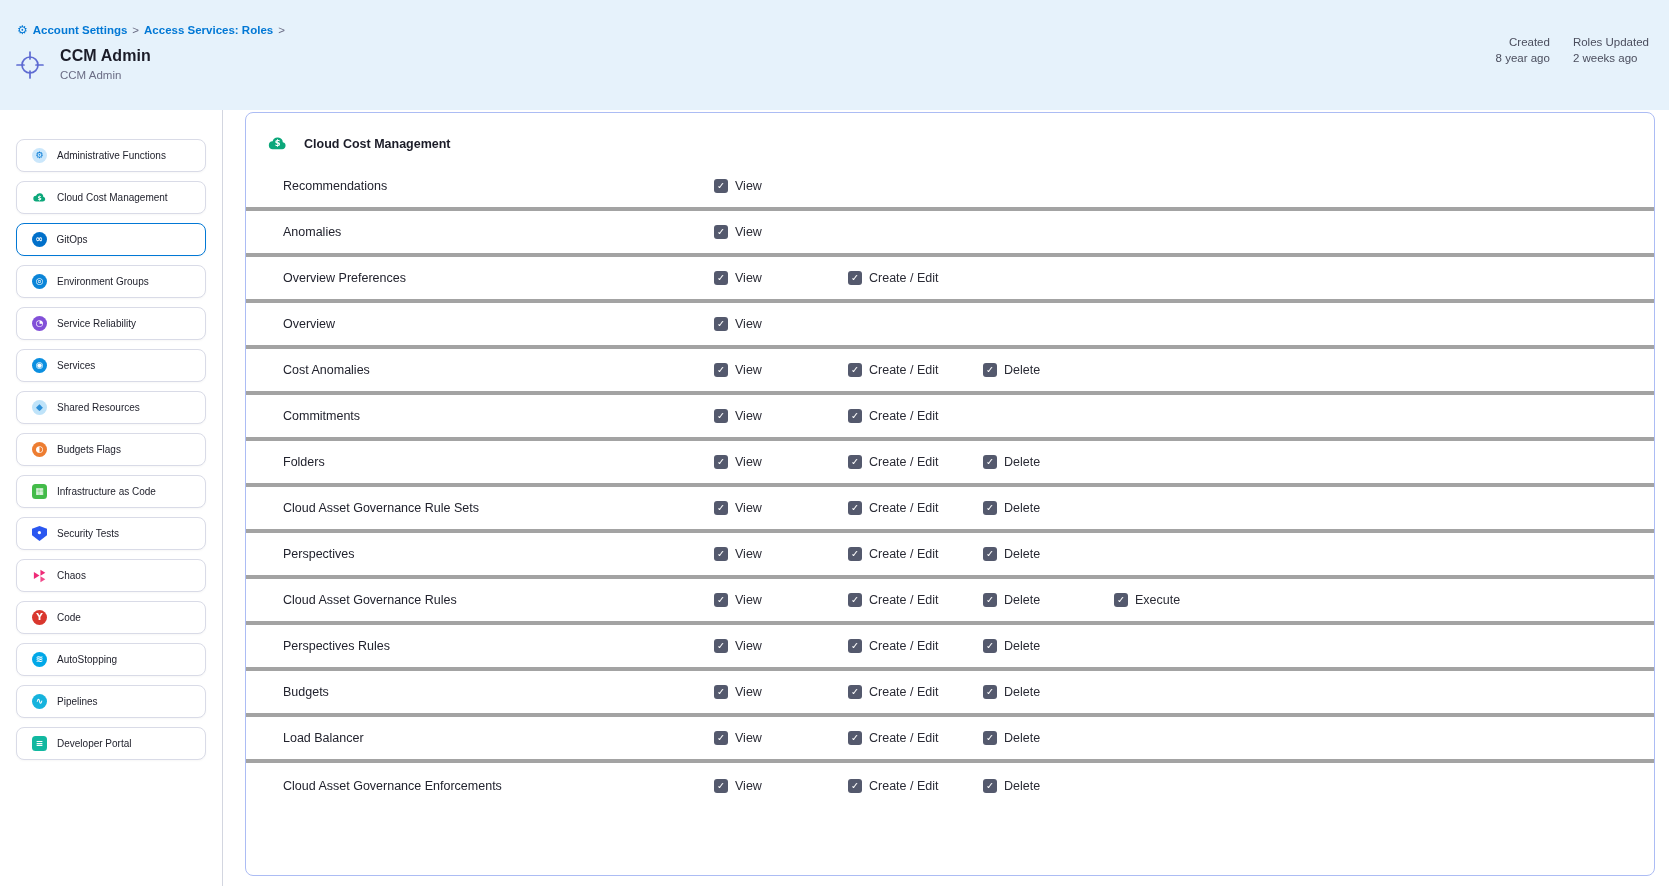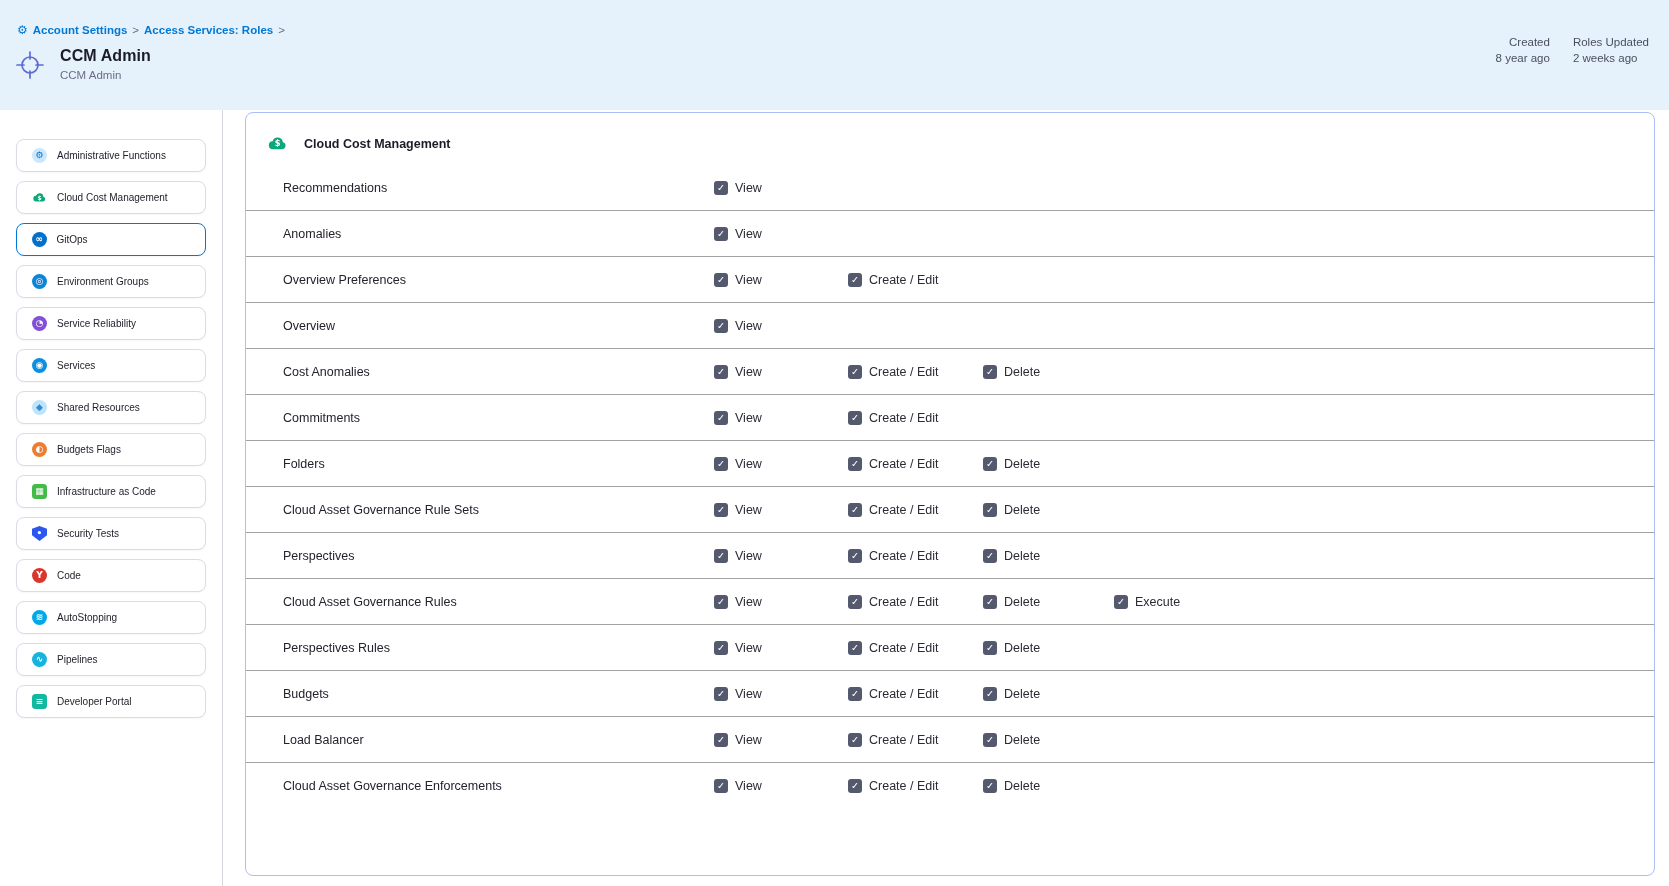--- a/index.html
+++ b/index.html
@@ -43,21 +43,21 @@
   .side-label { font-size:10px; color:#22232e; }
 
   
   .panel { position:absolute; top:2px; left:245px; width:1410px; height:764px; background:#fff;
            border:1px solid #acbcf4; border-radius:8px; }
   .panel-head { position:absolute; top:20px; left:21px; display:flex; align-items:center; gap:16px; }
   .panel-icon { width:21px; height:21px; display:inline-flex; }
   .panel-icon svg { width:21px; height:21px; }
   .panel-title { font-size:12.5px; font-weight:700; color:#1b1c28; }
   .rows { position:absolute; top:52px; left:0; width:100%; }
-  .perm-row { position:relative; height:46px; border-bottom:1px solid #a3a3a3; }
+  .perm-row { position:relative; height:46px; border-bottom:4px solid #a3a3a3; }
   .perm-row:last-child { border-bottom:none; }
   .row-label { position:absolute; left:37px; top:50%; transform:translateY(-50%); font-size:12.5px; color:#22232e; }
   .perm-cell { position:absolute; top:0; height:100%; display:flex; align-items:center; }
   .perm-view { left:468px; }
   .perm-create_edit { left:602px; }
   .perm-delete { left:737px; }
   .perm-execute { left:868px; }
   .checkbox { width:14px; height:14px; border-radius:3px; background:#54596d; color:#fff;
               font-size:9.5px; line-height:14px; text-align:center; font-weight:700; cursor:pointer;
               font-family:"DejaVu Sans",sans-serif; flex:0 0 14px; }
@@ -148,20 +148,30 @@
         </div>
         <div class="side-card">
           <span class="side-icon square" style="background: rgb(67, 187, 73); color: rgb(255, 255, 255);">▦</span>
           <span class="side-label">Infrastructure as Code</span>
         </div>
         <div class="side-card">
           <span class="side-icon shield" style="background: rgb(43, 87, 240); color: rgb(255, 255, 255);">•</span>
           <span class="side-label">Security Tests</span>
         </div>
         <div class="side-card">
+          <span class="side-icon plain">
+            <svg viewBox="0 0 16 16">
+              <path d="M2 4.2 8 8 2 11.8Z" fill="#ee2a77"></path>
+              <path d="M9 1.8 14.2 5 9 8.2Z" fill="#ee2a77"></path>
+              <path d="M9 8.8 14.2 12 9 15.2Z" fill="#ee2a77" opacity=".85"></path>
+            </svg>
+          </span>
+          <span class="side-label">Chaos</span>
+        </div>
+        <div class="side-card">
           <span class="side-icon circle" style="background: rgb(217, 55, 46); color: rgb(255, 255, 255);">Y</span>
           <span class="side-label">Code</span>
         </div>
         <div class="side-card">
           <span class="side-icon circle" style="background: rgb(1, 168, 232); color: rgb(255, 255, 255);">≋</span>
           <span class="side-label">AutoStopping</span>
         </div>
         <div class="side-card">
           <span class="side-icon circle" style="background: rgb(22, 179, 221); color: rgb(255, 255, 255);">∿</span>
           <span class="side-label">Pipelines</span>

